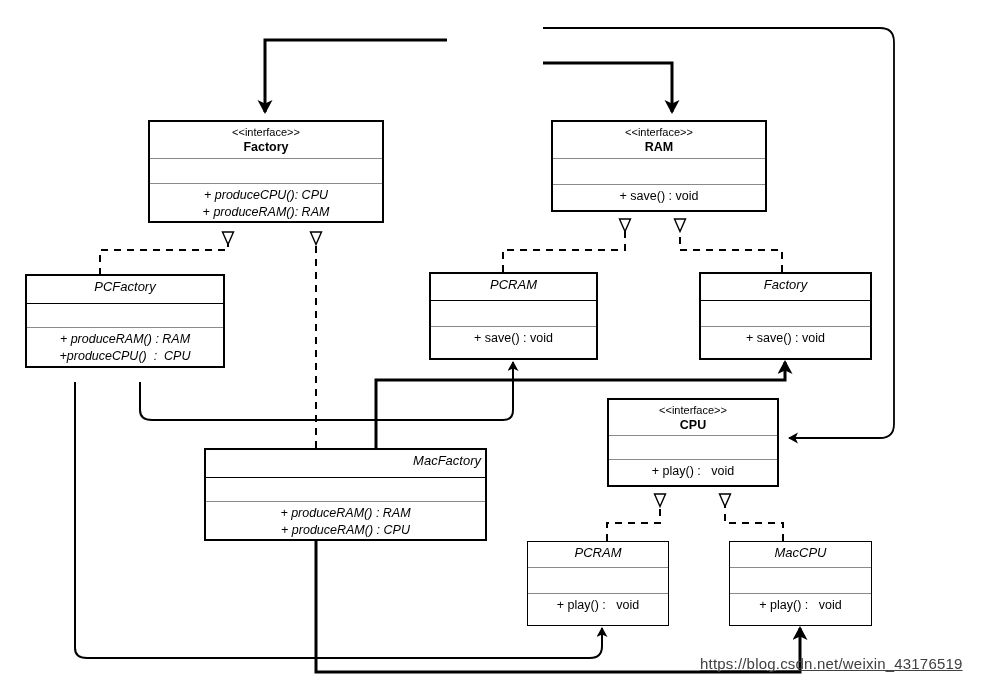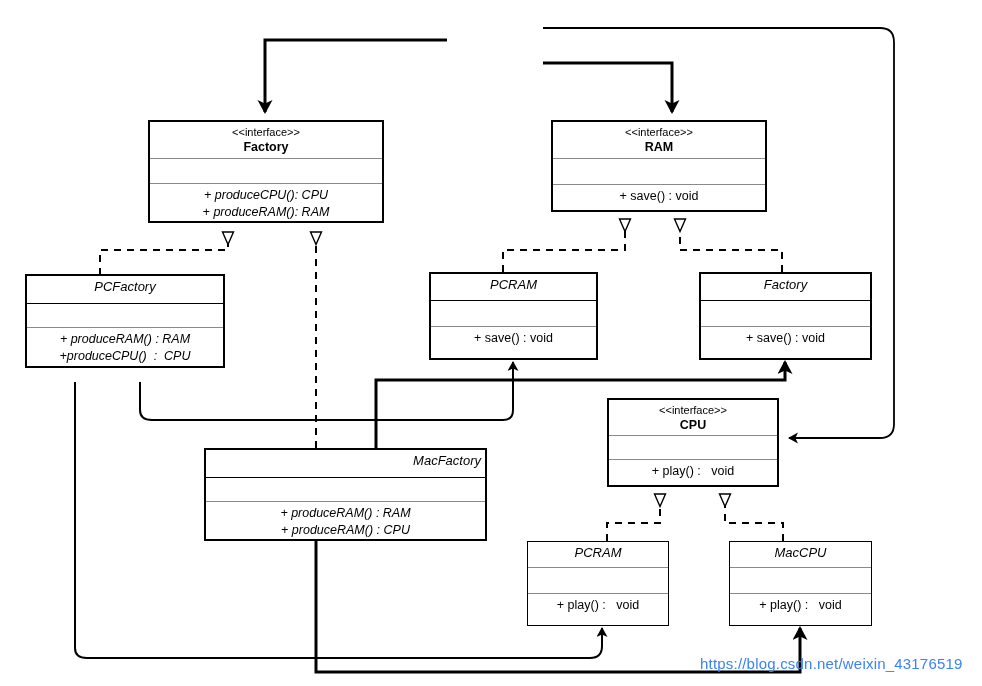--- a/index.html
+++ b/index.html
@@ -14,21 +14,21 @@
   .stereo{font-size:11px;color:#000;line-height:14px;}
   .cname{font-size:12.5px;font-weight:bold;line-height:16px;}
   .cname.plain{font-weight:normal;font-size:13px;font-style:italic;}
   .divider{border-top:1px solid #8a8a8a;}
   .divider-dark{border-top:1px solid #000;}
   .sec-attrs{height:26px;}
   .sec-ops{padding:3px 4px 4px 4px;text-align:center;}
   .op{font-size:12.5px;line-height:17px;white-space:pre;}
   .op.ital{font-style:italic;}
 
-  .wm{position:absolute;font-size:15px;color:#3b82f6;white-space:nowrap;letter-spacing:.2px;}
+  .wm{position:absolute;font-size:15px;color:#404040;white-space:nowrap;letter-spacing:.2px;text-decoration:underline;}
 </style>
 </head>
 <body>
 
 <div id="canvas">
 
   <svg id="edges" viewBox="0 0 982 686" width="982" height="686" xmlns="http://www.w3.org/2000/svg">
     <defs>
       <marker id="arw" markerWidth="12" markerHeight="12" refX="9" refY="5" orient="auto" markerUnits="userSpaceOnUse">
         <path d="M1,0 L10,5 L1,10 L3.4,5 Z" fill="#000"></path>

